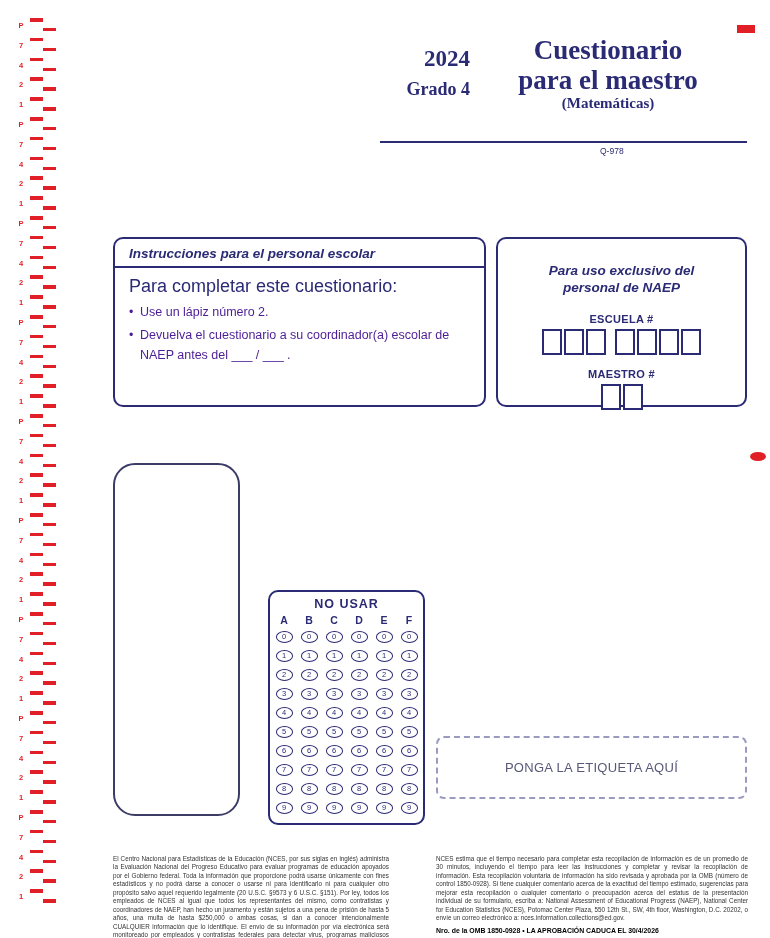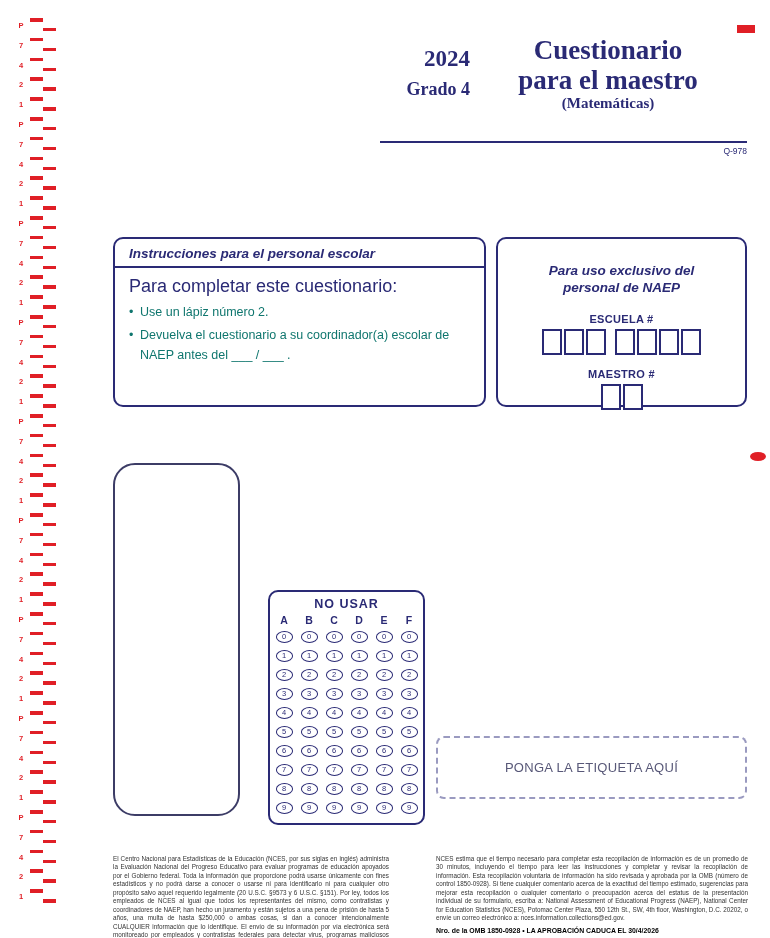--- a/index.html
+++ b/index.html
@@ -19,30 +19,30 @@
   .logo-sub { font-family:"Liberation Serif",serif; font-size:9.5px; font-weight:bold; letter-spacing:.6px; line-height:1.3; margin-top:24px; }
 
   
   .year-block { position:absolute; left:386px; top:46px; width:84px; text-align:right; color:var(--navy); font-family:"Liberation Serif",serif; font-weight:bold; }
   .year { font-size:23px; }
   .grade { font-size:18px; margin-top:7px; }
   .title-block { position:absolute; left:468px; top:36px; width:280px; text-align:center; color:var(--navy); font-family:"Liberation Serif",serif; font-weight:bold; }
   .title-main { font-size:27px; line-height:1.1; }
   .title-subject { font-size:15px; }
   .title-rule { position:absolute; left:380px; top:141px; width:367px; height:2px; background:var(--navy); }
-  .form-code { position:absolute; left:600px; top:146px; width:147px; text-align:right; font-size:8.5px; color:var(--navy); }
+  .form-code { position:absolute; left:600px; top:146px; width:147px; font-size:8.5px; color:var(--navy); }
   .red-rect { position:absolute; left:737px; top:25px; width:18px; height:8px; background:var(--red); }
   .red-ellipse { position:absolute; left:750px; top:452px; width:16px; height:9px; background:var(--red); border-radius:50%; }
 
   
   .inst-box { position:absolute; left:113px; top:237px; width:373px; height:170px; border:2px solid var(--navy); border-radius:10px; padding-top:7px; overflow:hidden; }
   .inst-header { font-style:italic; font-weight:bold; font-size:13.5px; color:var(--navy); padding:0 14px 5px; }
   .inst-rule { height:2px; background:var(--navy); }
   .inst-title { font-size:18px; color:var(--navy); padding:8px 14px 5px; }
-  .inst-bullets { padding:0 14px; color:#0f766e; font-size:12.5px; line-height:1.6; }
+  .inst-bullets { padding:0 14px; color:#4c1d95; font-size:12.5px; line-height:1.6; }
   .inst-bullets li { list-style:none; padding-left:11px; position:relative; margin-bottom:3px; }
   .inst-bullets li::before { content:"\2022"; position:absolute; left:0; }
 
   
   .staff-box { position:absolute; left:496px; top:237px; width:251px; height:170px; border:2px solid var(--navy); border-radius:10px; text-align:center; color:var(--navy); padding-top:8px; }
   .staff-title { font-style:italic; font-weight:bold; font-size:13.5px; line-height:1.25; width:190px; margin:16px auto; }
   .staff-label { font-weight:bold; font-size:11px; letter-spacing:.3px; }
   .staff-label.school { margin-top:7px; }
   .staff-label.teacher { margin-top:13px; }
   .box-row { display:flex; justify-content:center; gap:9px; margin-top:4px; }

